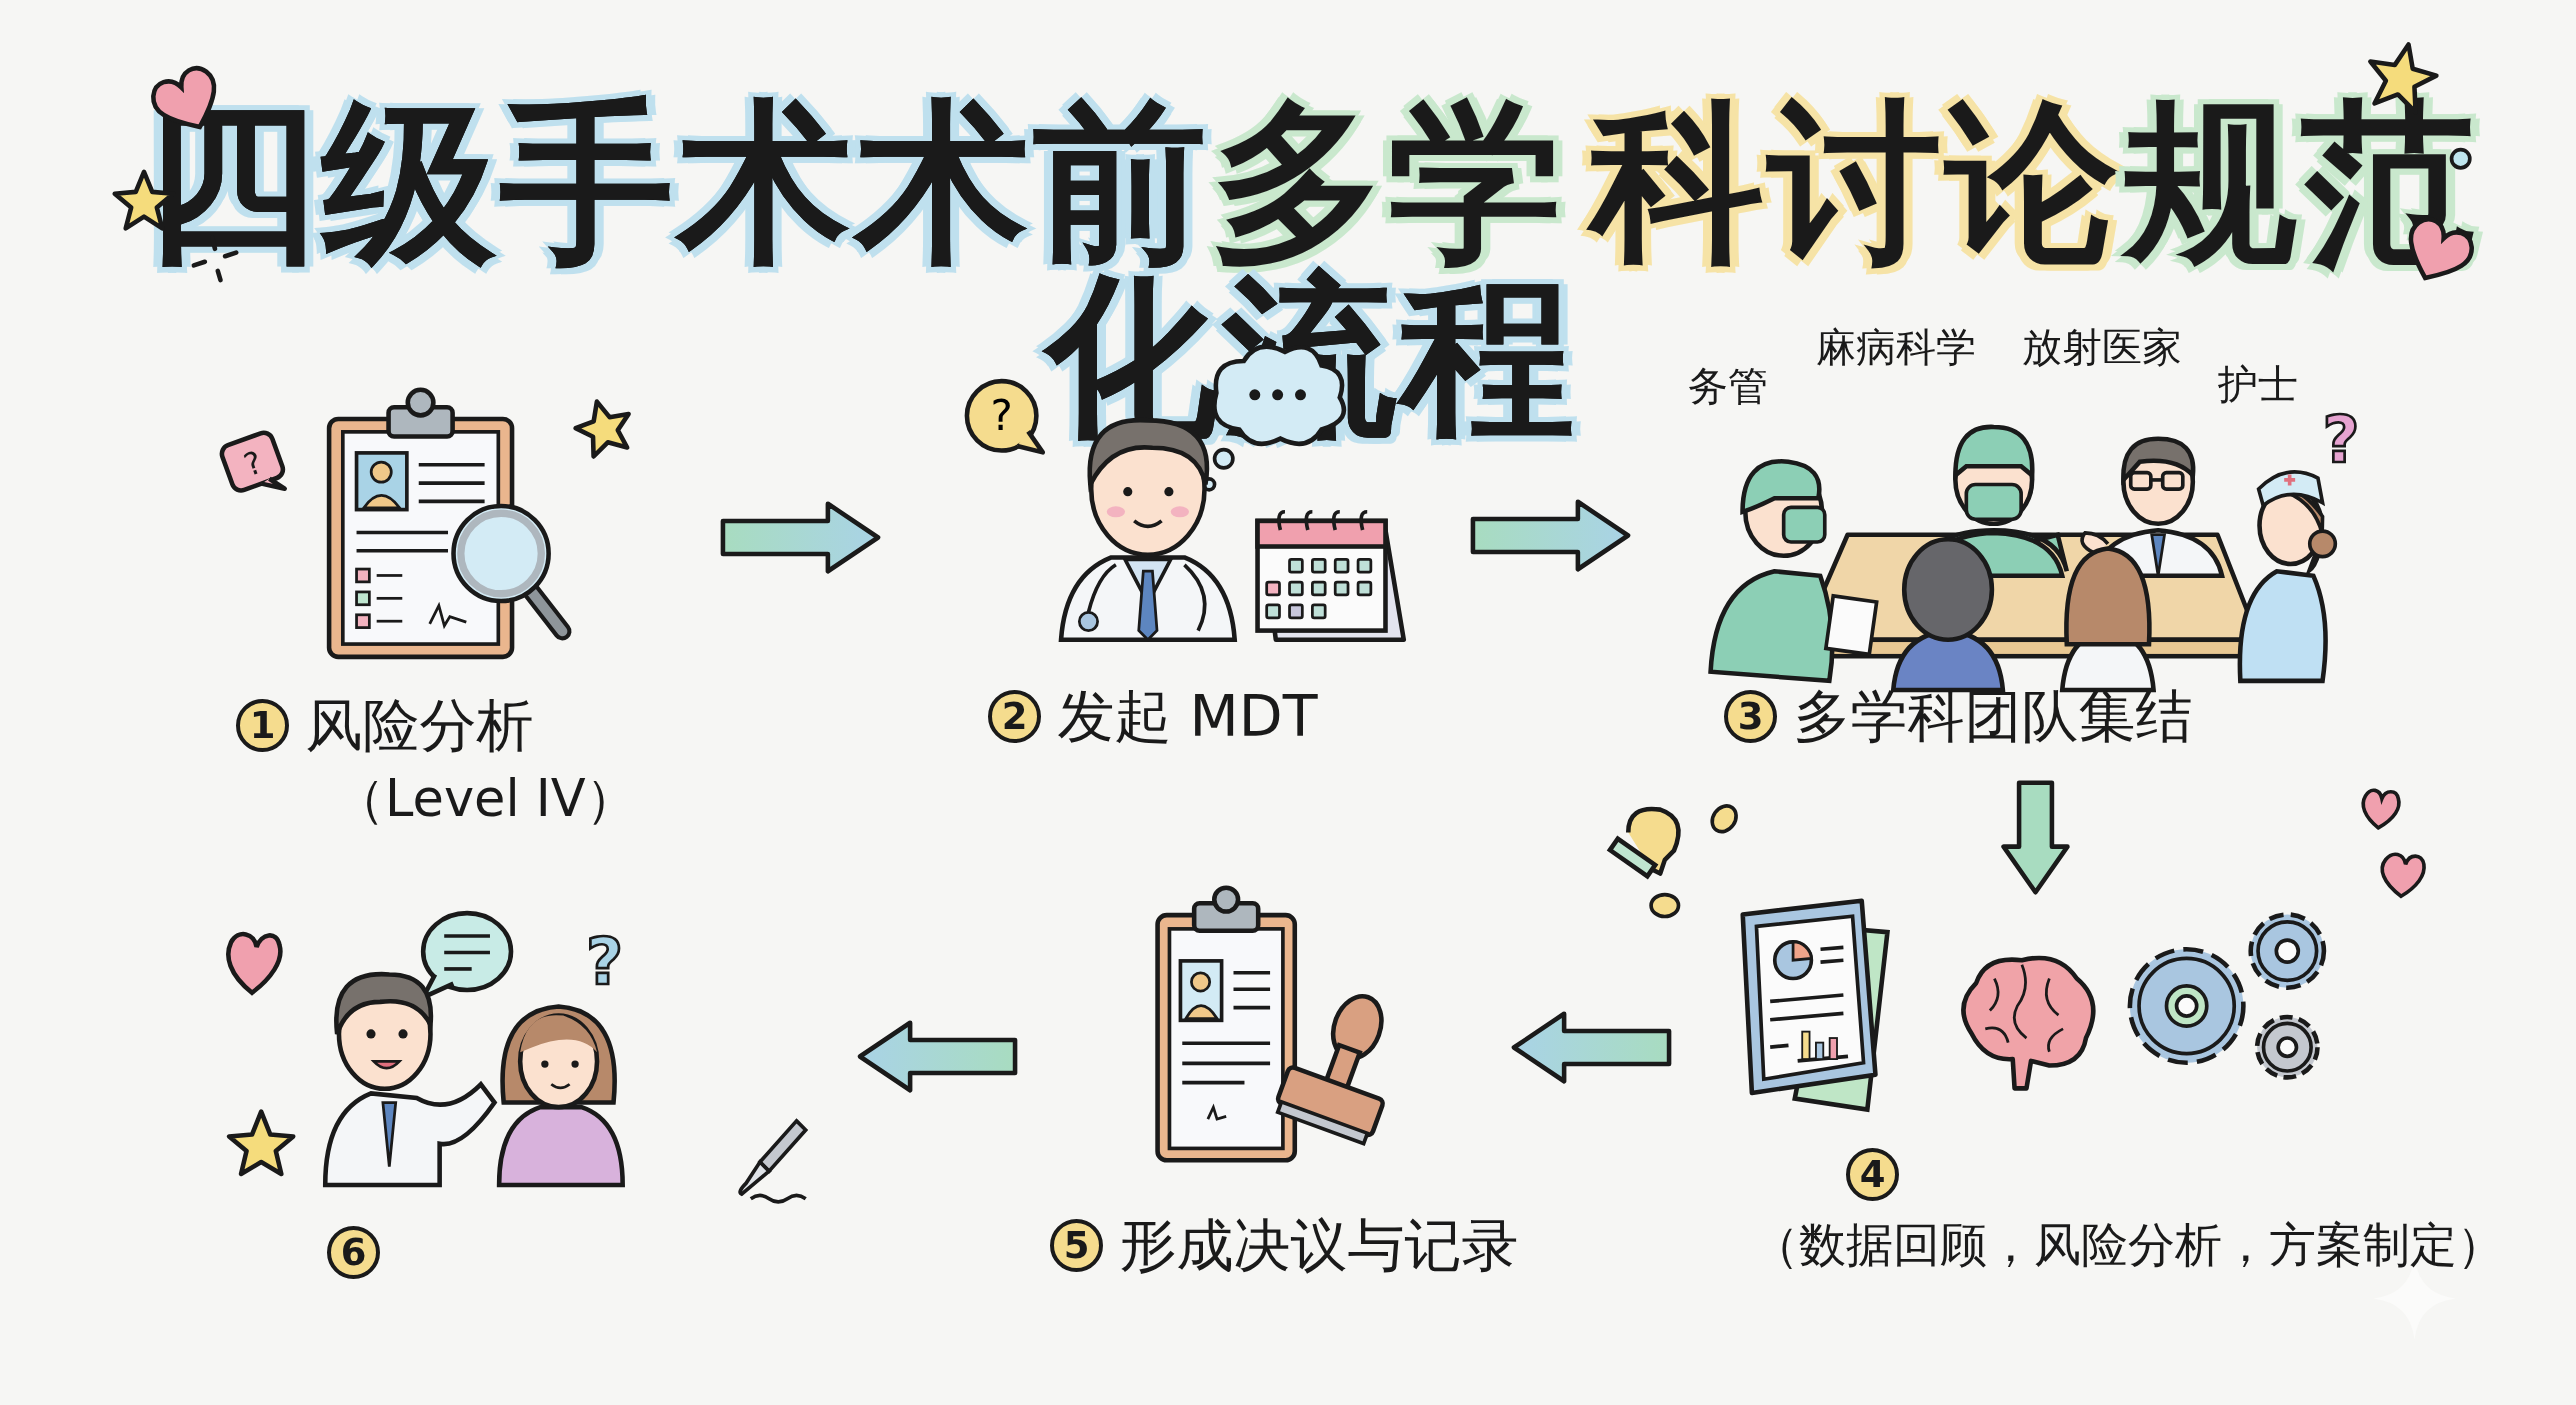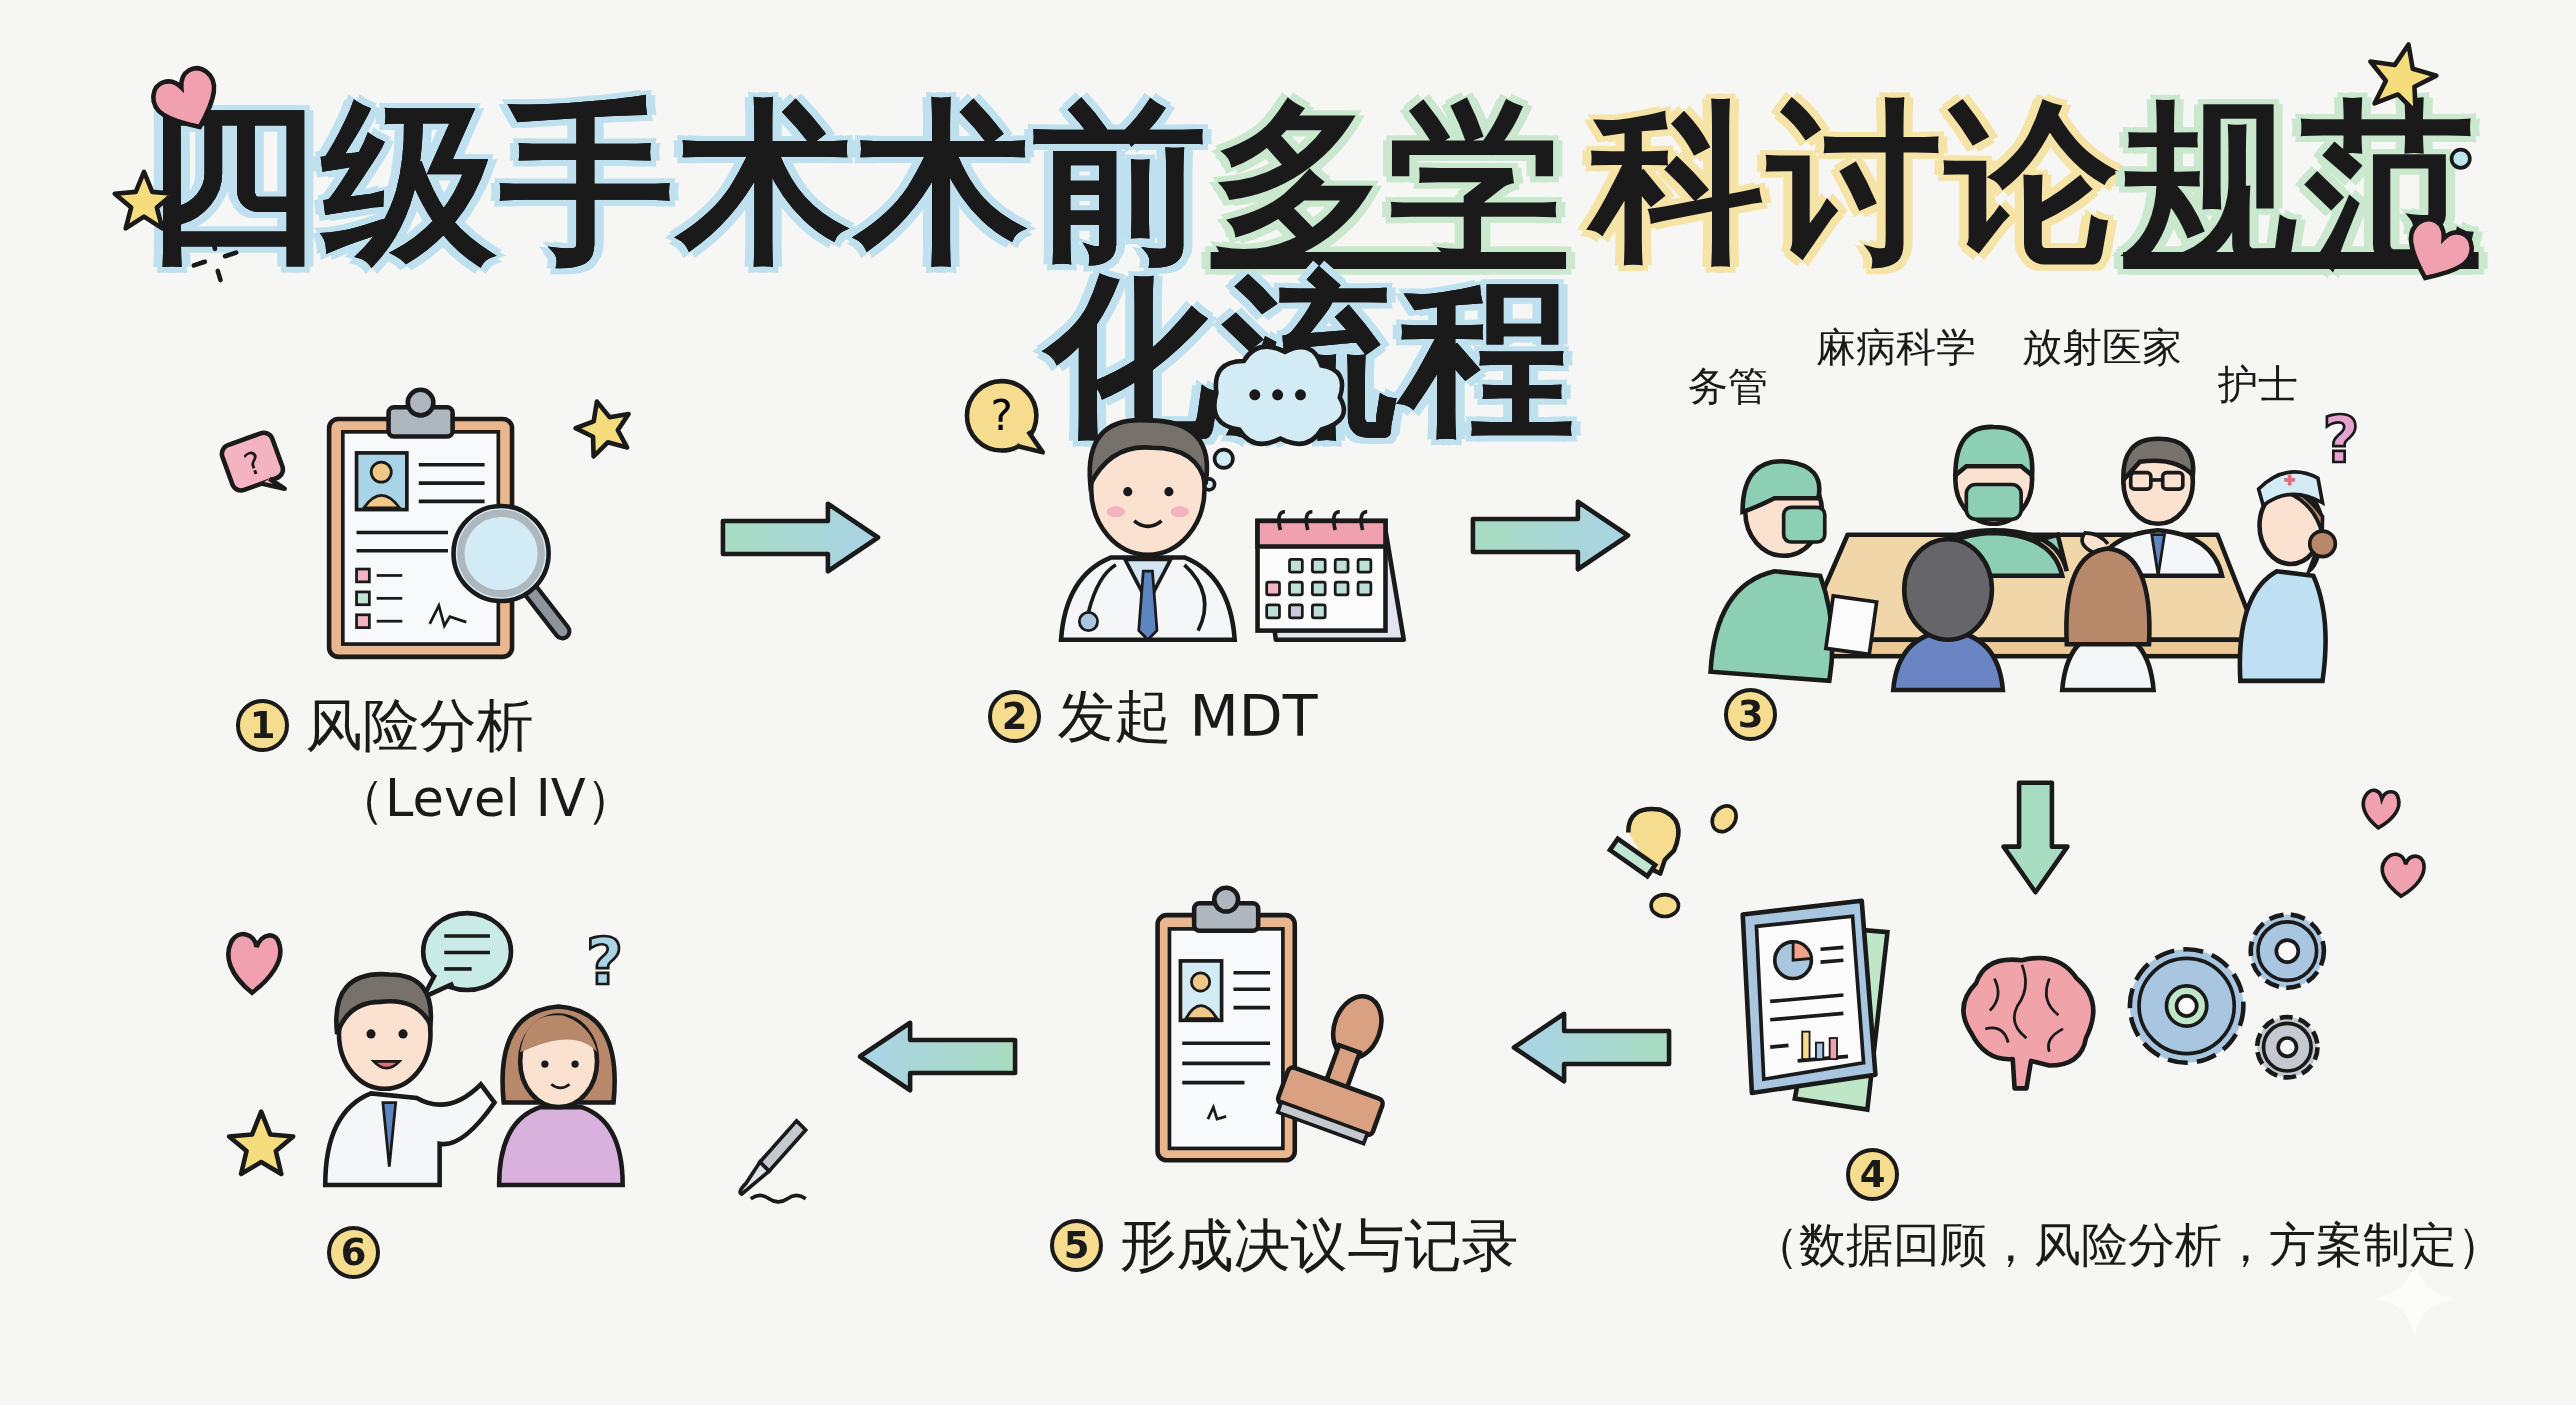--- a/index.html
+++ b/index.html
@@ -10,21 +10,21 @@
     color:#1a1a1a;
   }
   .abs { position:absolute; }
   
   .title {
     position:absolute; left:0; top:96px; width:2576px; text-align:center;
     font-size:174px; font-weight:bold; letter-spacing:3.7px; line-height:1;
   }
   .title span { -webkit-text-stroke:0; }
   .glow-blue { text-shadow: 0 0 0 #000, 5.5px 5.5px 0 #bfe0ee, -5.5px -5.5px 0 #bfe0ee, 5.5px -5.5px 0 #bfe0ee, -5.5px 5.5px 0 #bfe0ee, 9.1px 0 0 #bfe0ee, -9.1px 0 0 #bfe0ee; margin-left: 47px; }
-  .glow-green { text-shadow: 5.5px 5.5px 0 #c9e8cd, -5.5px -5.5px 0 #c9e8cd, 5.5px -5.5px 0 #c9e8cd, -5.5px 5.5px 0 #c9e8cd, 9.1px 0 0 #c9e8cd, -9.1px 0 0 #c9e8cd; text-decoration: underline; }
+  .glow-green { text-shadow: 5.5px 5.5px 0 #c9e8cd, -5.5px -5.5px 0 #c9e8cd, 5.5px -5.5px 0 #c9e8cd, -5.5px 5.5px 0 #c9e8cd, 9.1px 0 0 #c9e8cd, -9.1px 0 0 #c9e8cd; }
   .glow-yellow { text-shadow: 5.5px 5.5px 0 #f6e3a6, -5.5px -5.5px 0 #f6e3a6, 5.5px -5.5px 0 #f6e3a6, -5.5px 5.5px 0 #f6e3a6, 9.1px 0 0 #f6e3a6, -9.1px 0 0 #f6e3a6; margin-left: 24px; }
 
   
   .step-label {
     position:absolute; display:flex; align-items:center; gap:16.5px;
     font-size:57px; line-height:1; white-space:nowrap;
   }
   .badge {
     width:53px; height:53px; border-radius:50%; background:#f5dc8e;
     border:4.6px solid #1a1a1a; display:flex; align-items:center; justify-content:center;
@@ -234,20 +234,21 @@
 
   <path d="M220 300 Q225 240 280 235 Q335 240 340 300Z" fill="#6a84c4" stroke="#1a1a1a" stroke-width="5"></path>
   <ellipse cx="280" cy="190" rx="48" ry="55" fill="#66666a" stroke="#1a1a1a" stroke-width="5"></ellipse>
   <path d="M405 300 Q410 240 455 235 Q500 240 505 300Z" fill="#f4f6f8" stroke="#1a1a1a" stroke-width="5"></path>
   <path d="M410 250 Q405 150 455 145 Q505 150 500 250Z" fill="#b7896a" stroke="#1a1a1a" stroke-width="5"></path>
 
   <text x="690" y="50" font-size="70" font-weight="bold" fill="#e6a3d0" stroke="#1a1a1a" stroke-width="3" font-family="DejaVu Sans, sans-serif">?</text>
 </svg>
 <div class="step-label" style="left:1724px;top:688px">
   <span class="badge">3</span>
+  <span>多学科团队集结</span>
 </div>
 
 <svg class="abs" style="left:1999px;top:778px" width="73" height="119" viewBox="0 0 80 130">
   <path d="M22 5 L58 5 L58 75 L75 75 L40 125 L5 75 L22 75Z" fill="#a8dcc0" stroke="#1a1a1a" stroke-width="5" stroke-linejoin="round"></path>
 </svg>
 
 <svg class="abs" style="left:1610px;top:805px" width="137" height="128" viewBox="0 0 150 140">
   <path d="M20 30 Q20 0 55 5 Q85 15 70 50 L60 60 L55 75 L45 70" fill="#f5dc8e" stroke="#1a1a1a" stroke-width="5" stroke-linejoin="round"></path>
   <rect x="0" y="50" width="50" height="15" fill="#bfe6d0" stroke="#1a1a1a" stroke-width="5" transform="rotate(35 25 57)"></rect>
   <ellipse cx="60" cy="110" rx="15" ry="12" fill="#f5dc8e" stroke="#1a1a1a" stroke-width="4"></ellipse>

